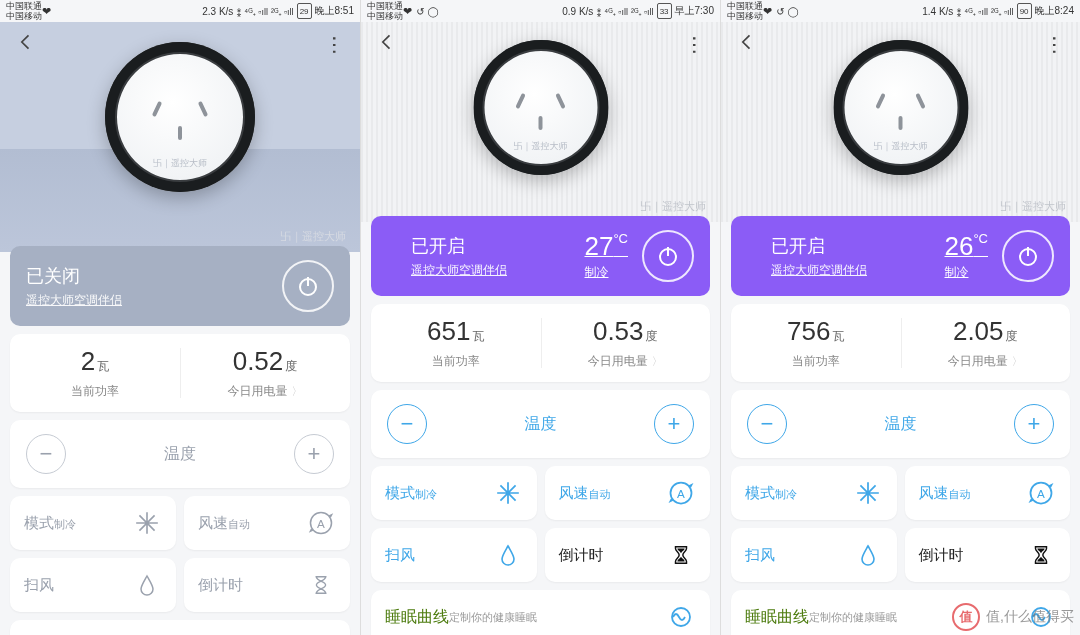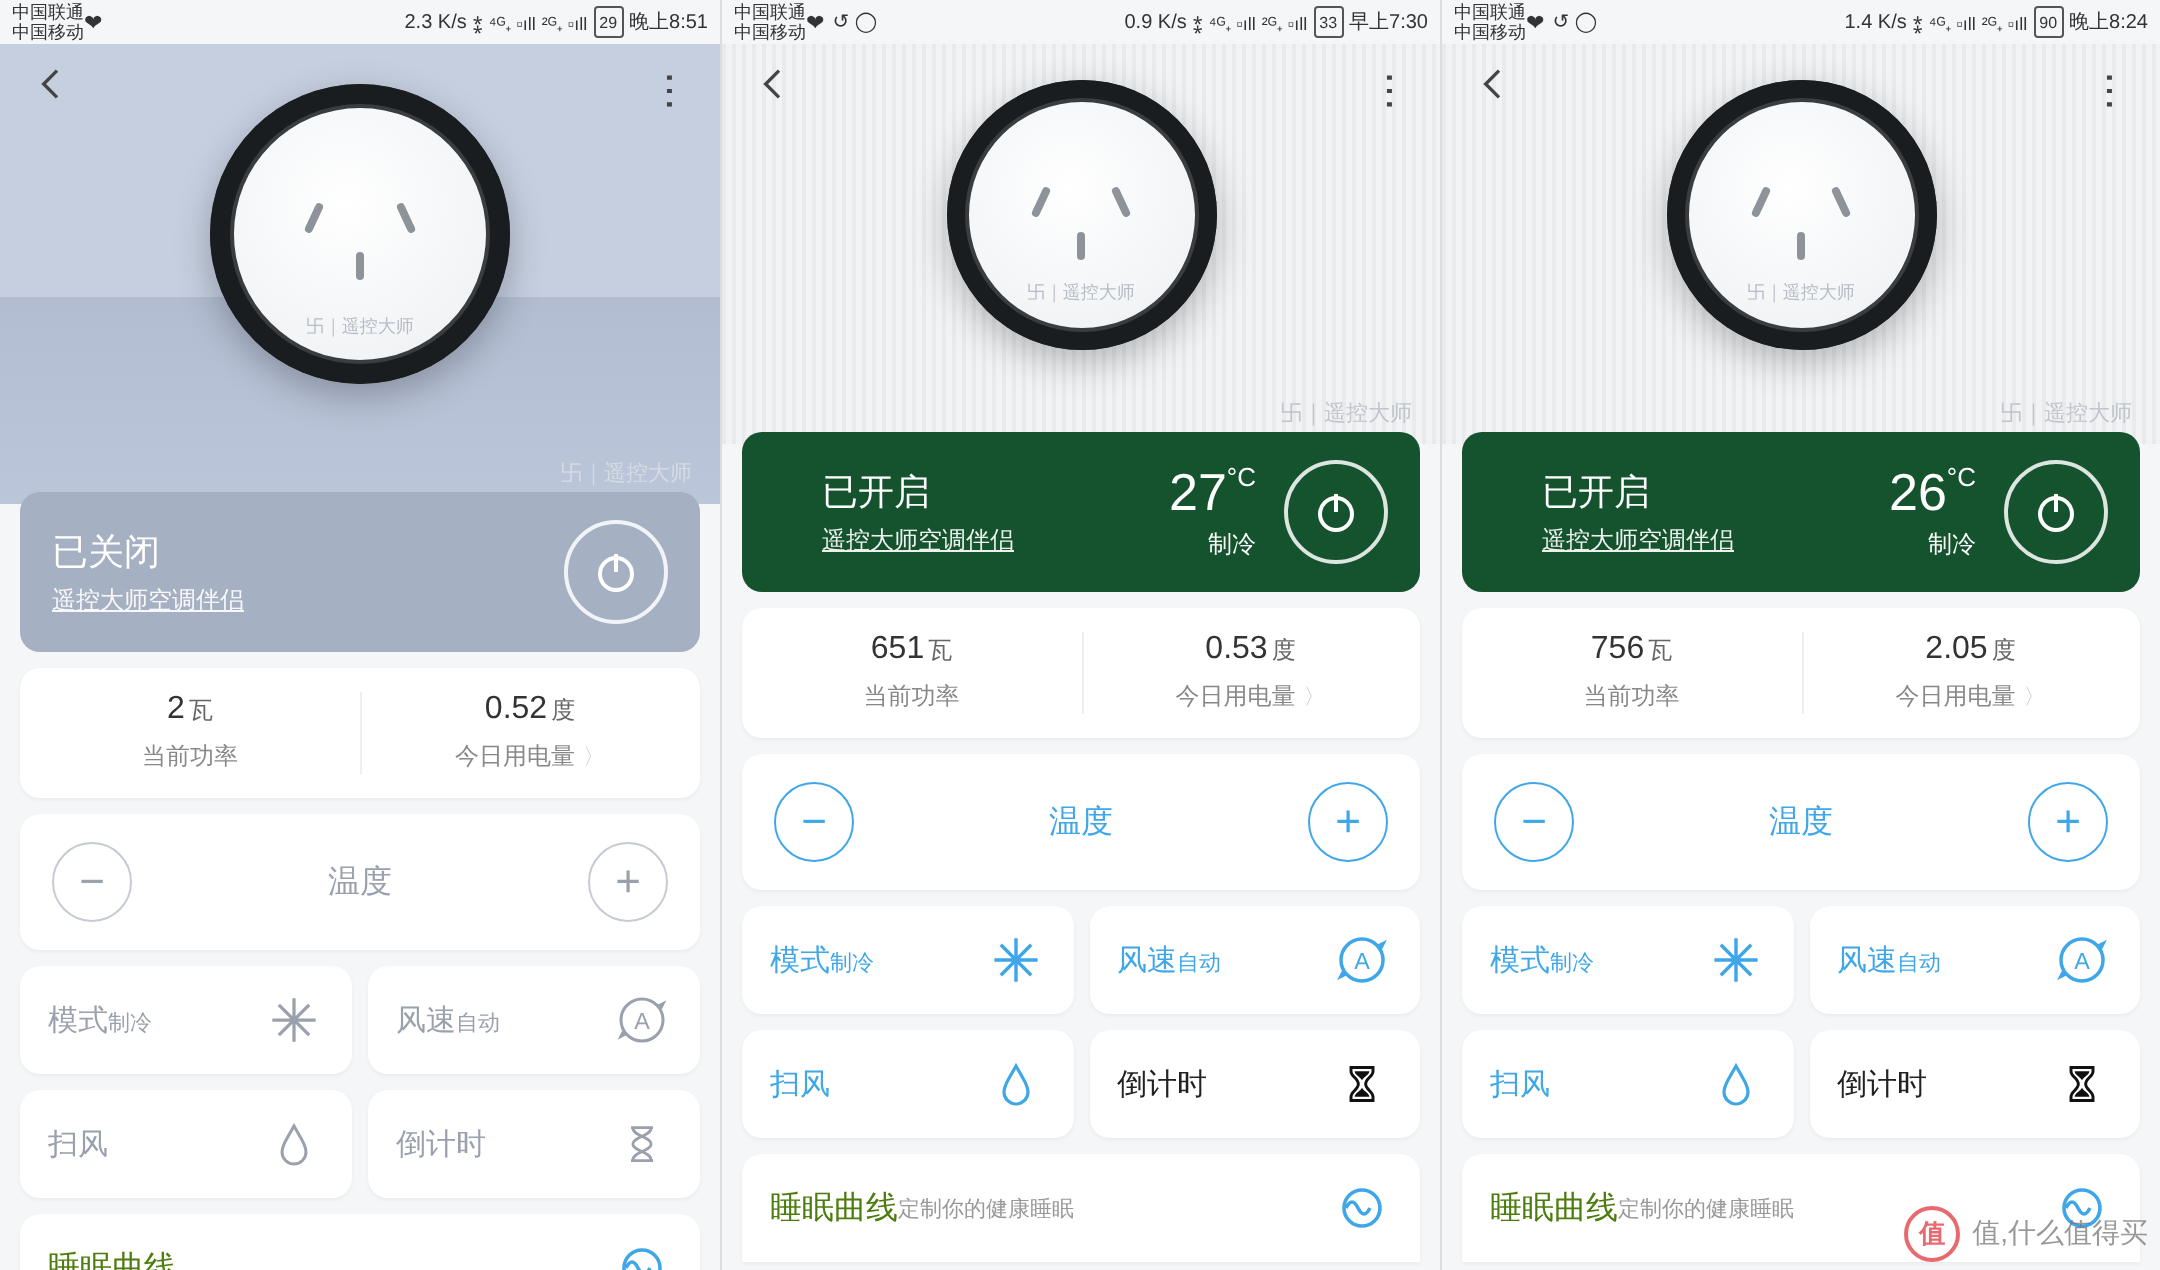--- a/index.html
+++ b/index.html
@@ -80,44 +80,44 @@
   }
 
   
   .status-card {
     border-radius: 10px;
     display:flex; align-items:center; padding: 14px 16px;
     color:#fff;
     position: relative; z-index: 3;
   }
   .status-card.off { background:#a6b0c3; }
-  .status-card.on  { background:#14532d;padding-left:40px; }
+  .status-card.on  { background:#8b5cf6;padding-left:40px; }
   .sc-text { flex:1; }
   .sc-title { font-size: 18px; font-weight:500; }
   .sc-sub { font-size: 12px; margin-top:4px; opacity:.92;text-decoration:underline;}
-  .sc-temp { text-align:right; margin-right:14px; }
+  .sc-temp { text-align:left; margin-right:14px;text-decoration:underline; }
   .sc-temp-val { font-size: 26px; font-weight:300; }
   .sc-temp-unit { font-size:13px; vertical-align: top;}
   .sc-temp-mode { font-size:12px; margin-top:2px; }
   .power-btn {
     width:52px; height:52px; border-radius:50%;
     border:2px solid rgba(255,255,255,.85);
     display:flex; align-items:center; justify-content:center;
     cursor:pointer;
   }
   .power-btn svg { width:24px; height:24px; stroke:#fff; fill:none; stroke-width:2;}
 
   
   .metrics-card {
     background:#fff; border-radius:10px; display:flex;
     box-shadow: 0 1px 2px rgba(0,0,0,.05);
   }
   .metric { flex:1; text-align:center; padding:12px 4px; position:relative;}
   .metric + .metric::before { content:""; position:absolute; left:0; top:18%; height:64%; width:1px; background:#eee;}
-  .metric-val { font-size:16px; color:#333; }
+  .metric-val { font-size:26px; color:#333; }
   .metric-unit { font-size:12px; color:#666; margin-left:2px;}
   .metric-label { font-size:12px; color:#888; margin-top:6px;}
   .metric-label .chev { color:#ccc; font-size:11px; margin-left:4px;}
 
   
   .ctrl-card {
     background:#fff; border-radius:10px;
     box-shadow: 0 1px 2px rgba(0,0,0,.05);
   }
   .tempctrl {

